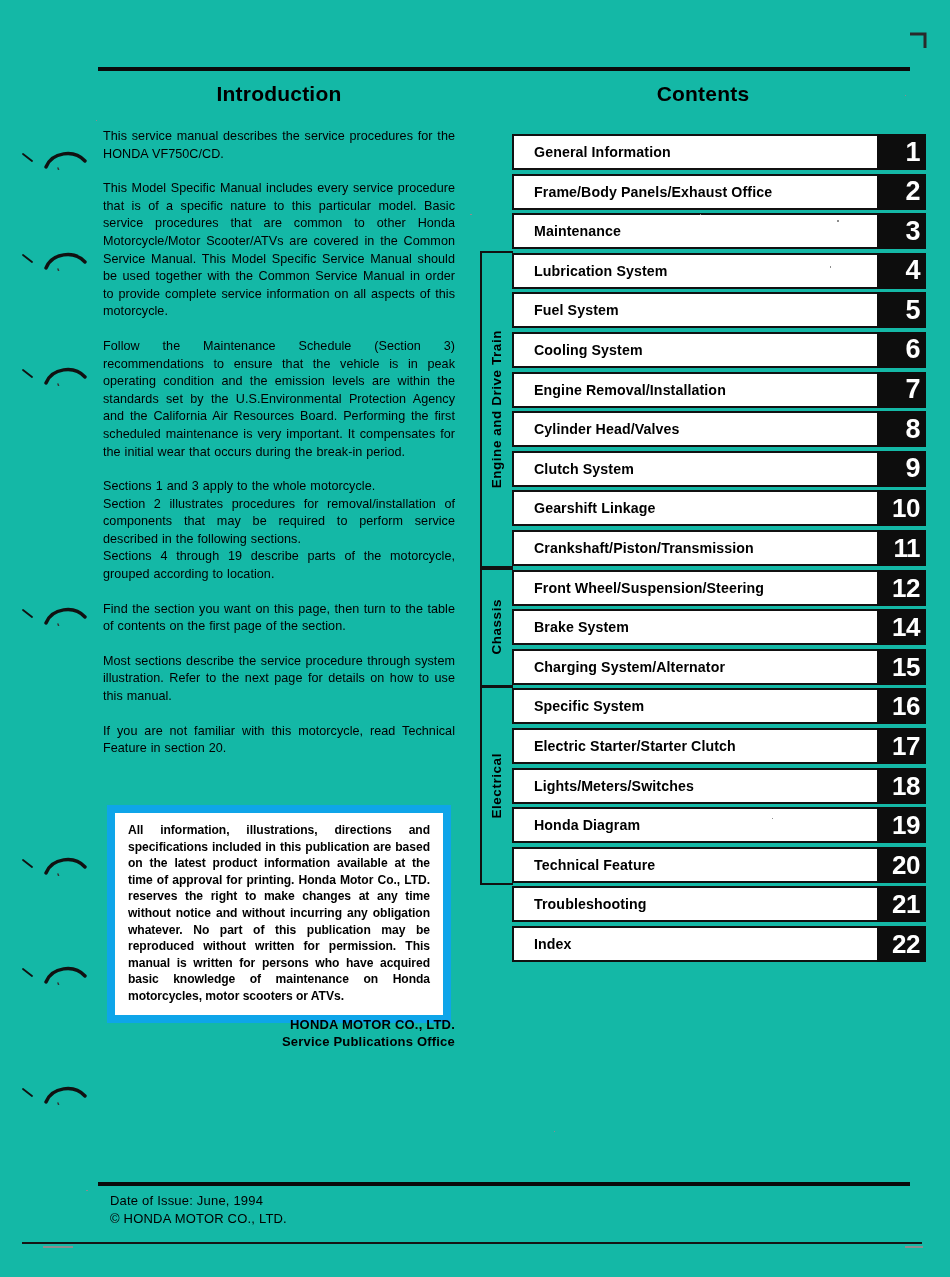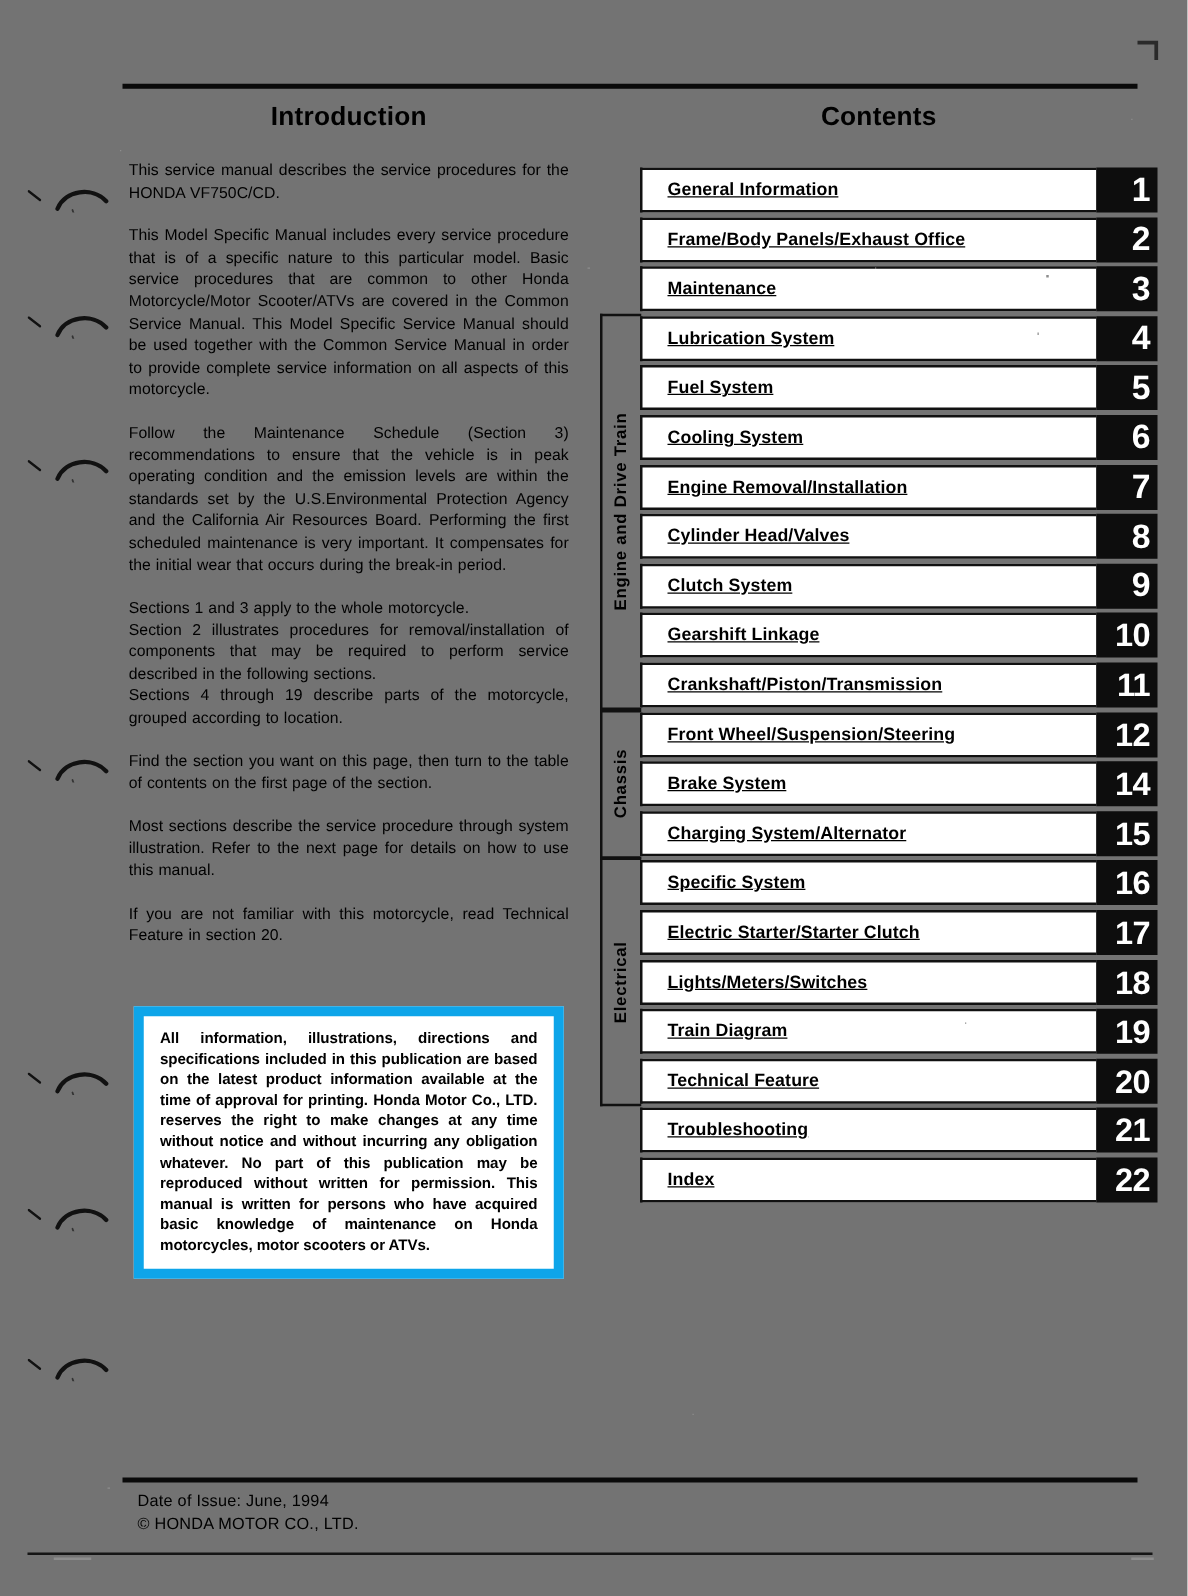--- a/index.html
+++ b/index.html
@@ -9,21 +9,21 @@
   }
   body {
     font-family: "Liberation Sans", sans-serif;
     color: #000000;
   }
   #page {
     position: relative;
     width: 950px;
     height: 1277px;
     overflow: hidden;
-    background: #737373;
+    background: #14b8a6;
   }
 
   
   .rule-top {
     position: absolute;
     left: 98px;
     top: 67px;
     width: 812px;
     height: 4px;
     background: #0a0a0a;
@@ -144,21 +144,20 @@
     border: 2px solid #111111;
     border-right: none;
     display: flex;
     align-items: center;
     padding-left: 20px;
     font-size: 14.2px;
     font-weight: bold;
     letter-spacing: 0.1px;
     background: #ffffff;
     white-space: nowrap;
-    text-decoration: underline;
   }
   .toc-num {
     flex: 0 0 43px;
     background: #0d0d0d;
     color: #ffffff;
     display: flex;
     align-items: center;
     justify-content: flex-end;
     padding-right: 6px;
     font-size: 27px;
@@ -249,20 +248,24 @@
     <p class="intro-para">Sections 4 through 19 describe parts of the motorcycle, grouped according to location.</p>
     <p class="intro-para">Find the section you want on this page, then turn to the table of contents on the first page of the section.</p>
     <p class="intro-para">Most sections describe the service procedure through system illustration. Refer to the next page for details on how to use this manual.</p>
     <p class="intro-para">If you are not familiar with this motorcycle, read Technical Feature in section 20.</p>
   </div>
 
   <div id="disclaimer-box">
     <p>All information, illustrations, directions and specifications included in this publication are based on the latest product information available at the time of approval for printing. Honda Motor Co., LTD. reserves the right to make changes at any time without notice and without incurring any obligation whatever. No part of this publication may be reproduced without written for permission. This manual is written for persons who have acquired basic knowledge of maintenance on Honda motorcycles, motor scooters or ATVs.</p>
   </div>
 
+  <div id="signature">
+    <div>HONDA MOTOR CO., LTD.</div>
+    <div>Service Publications Office</div>
+  </div>
 
   <div id="contents-col">
     <div id="contents-title">Contents</div>
 
     <div id="group-layer">
         <div class="group-bracket" style="top: 168.8px; height: 317.2px;"></div>
         <div class="group-label" style="top: 168.8px; height: 317.2px;">
           <span>Engine and Drive Train</span>
         </div>
         <div class="group-bracket" style="top: 485.6px; height: 119.2px;"></div>
@@ -338,21 +341,21 @@
         </div>
         <div class="toc-row">
           <div class="toc-label">Electric Starter/Starter Clutch</div>
           <div class="toc-num wide">17</div>
         </div>
         <div class="toc-row">
           <div class="toc-label">Lights/Meters/Switches</div>
           <div class="toc-num wide">18</div>
         </div>
         <div class="toc-row">
-          <div class="toc-label">Train Diagram</div>
+          <div class="toc-label">Honda Diagram</div>
           <div class="toc-num wide">19</div>
         </div>
         <div class="toc-row">
           <div class="toc-label">Technical Feature</div>
           <div class="toc-num wide">20</div>
         </div>
         <div class="toc-row">
           <div class="toc-label">Troubleshooting</div>
           <div class="toc-num wide">21</div>
         </div>

